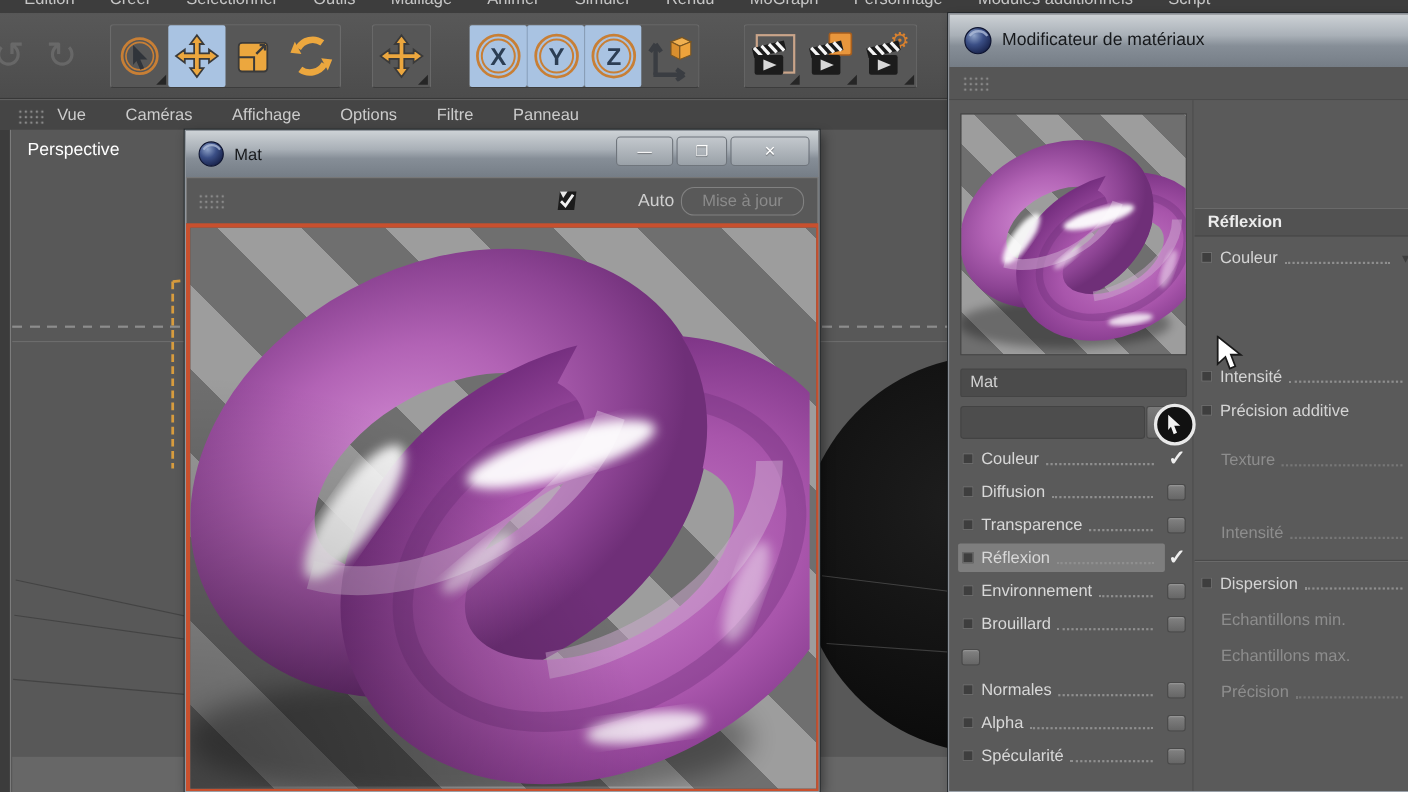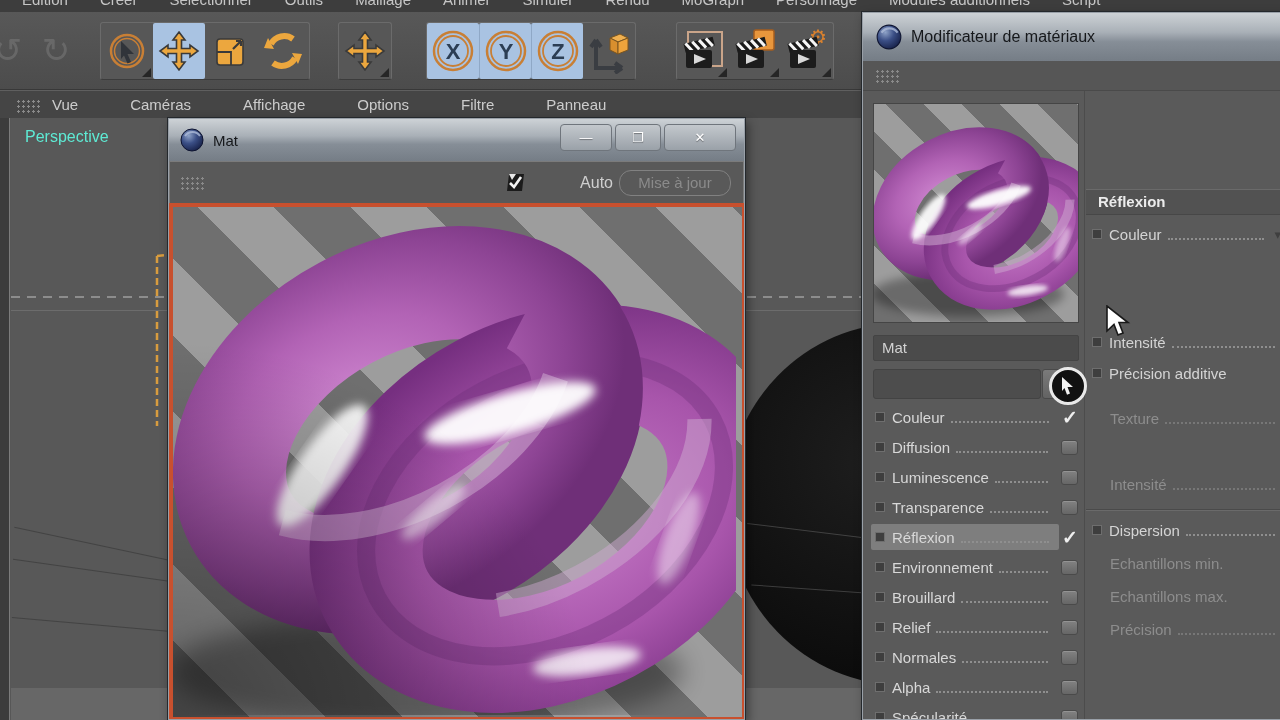--- a/index.html
+++ b/index.html
@@ -19,32 +19,32 @@
                 border:1px solid #6b6b6b; border-bottom-color:#3c3c3c; border-radius:3px; display:flex; }
   .tbtn { width:52px; height:56px; display:flex; align-items:center; justify-content:center; position:relative; }
   .tbtn.active { background:#a9c3e2; border-radius:2px; }
   .tbtn.corner::after { content:""; position:absolute; right:2px; bottom:2px;
         border-left:9px solid transparent; border-bottom:9px solid #262626; }
   .faded { opacity:.30; }
   .axis-letter { font-weight:bold; }
 
   
   .vpmenu { position:absolute; top:90px; left:0; width:1280px; height:28px; background:#454545;
-            border-top:1px solid #5f5f5f; display:flex; align-items:center; gap:52px;
+            border-top:1px solid #5f5f5f; display:flex; align-items:center; gap:36px;
             padding-left:52px; color:#cccccc; font-size:15px; }
   .grip { width:24px; height:14px;
           background-image:radial-gradient(#8a8a8a 1px, transparent 1.4px);
           background-size:5px 5px; }
   .vpmenu .grip { position:absolute; left:16px; top:8px; }
 
   
   .leftstrip { position:absolute; top:118px; left:0; width:10px; height:602px; background:#3c3c3c;
                border-right:1px solid #7c7c7c; }
   .viewport { position:absolute; top:118px; left:11px; width:1269px; height:602px; background:#585858; overflow:hidden; }
-  .vp-label { position:absolute; top:10px; left:14px; color:#5eead4; font-size:16px; }
+  .vp-label { position:absolute; top:10px; left:14px; color:#ffffff; font-size:16px; }
   .horizon-dash { position:absolute; top:178px; left:0; width:1269px; height:2px;
         background:repeating-linear-gradient(90deg,#9a9a9a 0 9px, transparent 9px 16px); opacity:.8; }
   .horizon-solid { position:absolute; top:192px; left:0; width:1269px; height:1px; background:#6c6c6c; }
   .vp-floor { position:absolute; top:570px; left:0; width:1269px; height:32px; background:#676767; }
   .gridline { position:absolute; height:1px; background:rgba(30,30,30,.35); }
   .blacksphere { position:absolute; top:205px; left:715px; width:352px; height:362px; border-radius:50%;
         background:radial-gradient(circle at 42% 38%, #1e1e1e, #0b0b0b 75%); }
   .sphere-line { position:absolute; height:1px; background:rgba(220,220,220,.22); }
   .spline { position:absolute; top:128px; left:128px; }
 
@@ -424,28 +424,20 @@
             <div class="chan-main">
                 <span class="mini-cb"></span>
                 <span class="chan-label">Diffusion</span>
                 <span class="leader"></span>
               </div>
             <span class="chan-btn"></span>
           </div>
           <div class="chan-row">
             <div class="chan-main">
                 <span class="mini-cb"></span>
-                <span class="chan-label">Luminescence</span>
-                <span class="leader"></span>
-              </div>
-            <span class="chan-btn"></span>
-          </div>
-          <div class="chan-row">
-            <div class="chan-main">
-                <span class="mini-cb"></span>
                 <span class="chan-label">Transparence</span>
                 <span class="leader"></span>
               </div>
             <span class="chan-btn"></span>
           </div>
           <div class="chan-row selected">
             <div class="chan-main">
                 <span class="mini-cb"></span>
                 <span class="chan-label">Réflexion</span>
                 <span class="leader"></span>
@@ -462,25 +454,20 @@
           </div>
           <div class="chan-row">
             <div class="chan-main">
                 <span class="mini-cb"></span>
                 <span class="chan-label">Brouillard</span>
                 <span class="leader"></span>
               </div>
             <span class="chan-btn"></span>
           </div>
           <div class="chan-row">
-            <div class="chan-main">
-                <span class="mini-cb"></span>
-                <span class="chan-label">Relief</span>
-                <span class="leader"></span>
-              </div>
             <span class="chan-btn"></span>
           </div>
           <div class="chan-row">
             <div class="chan-main">
                 <span class="mini-cb"></span>
                 <span class="chan-label">Normales</span>
                 <span class="leader"></span>
               </div>
             <span class="chan-btn"></span>
           </div>

